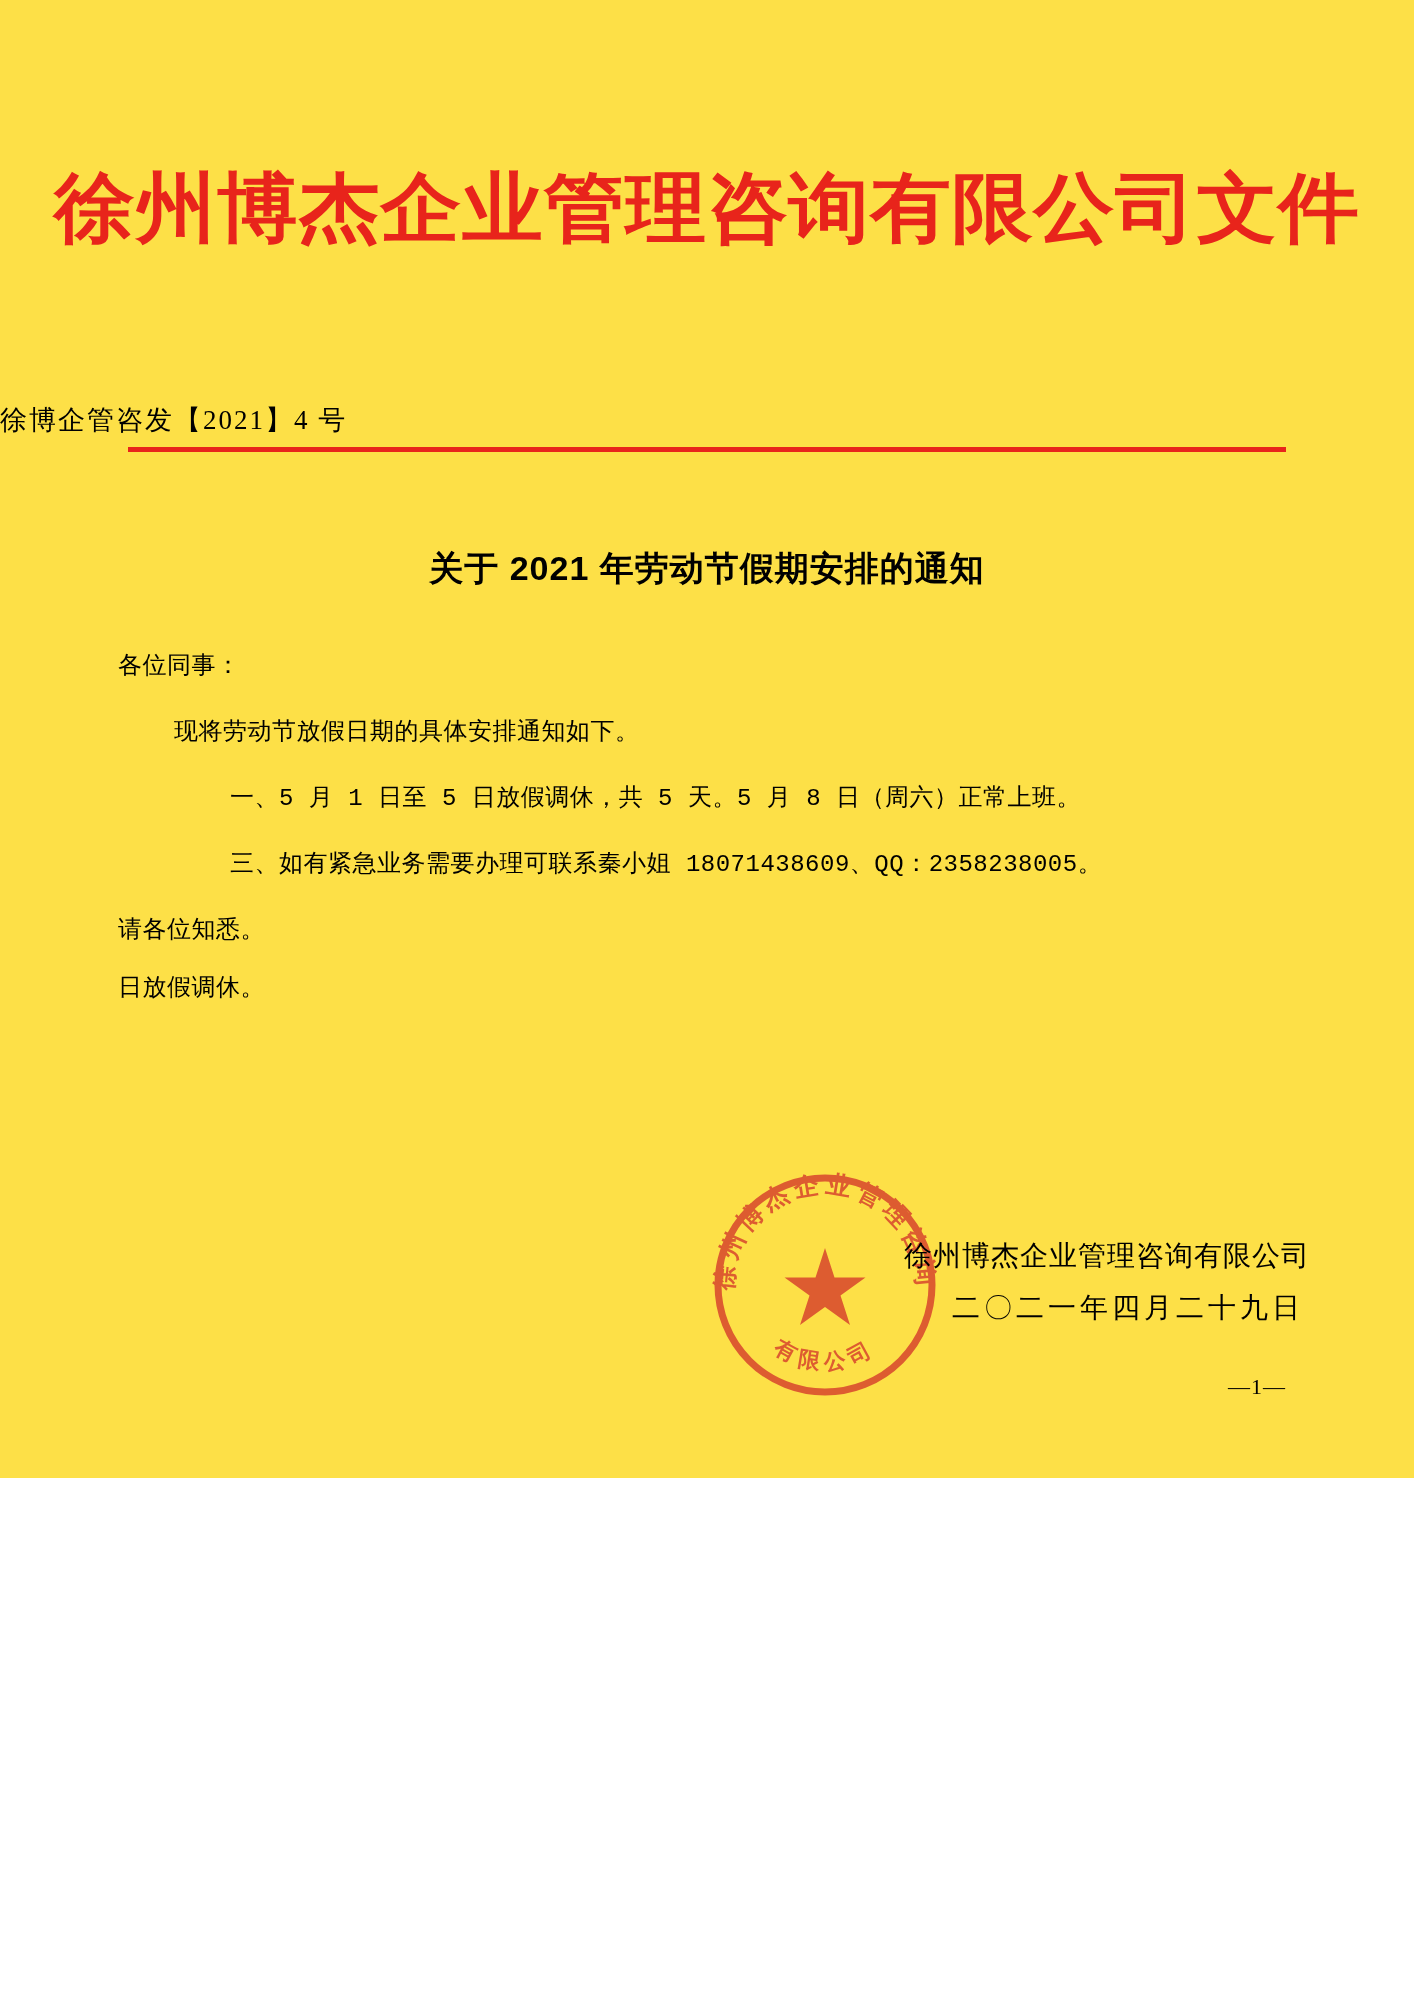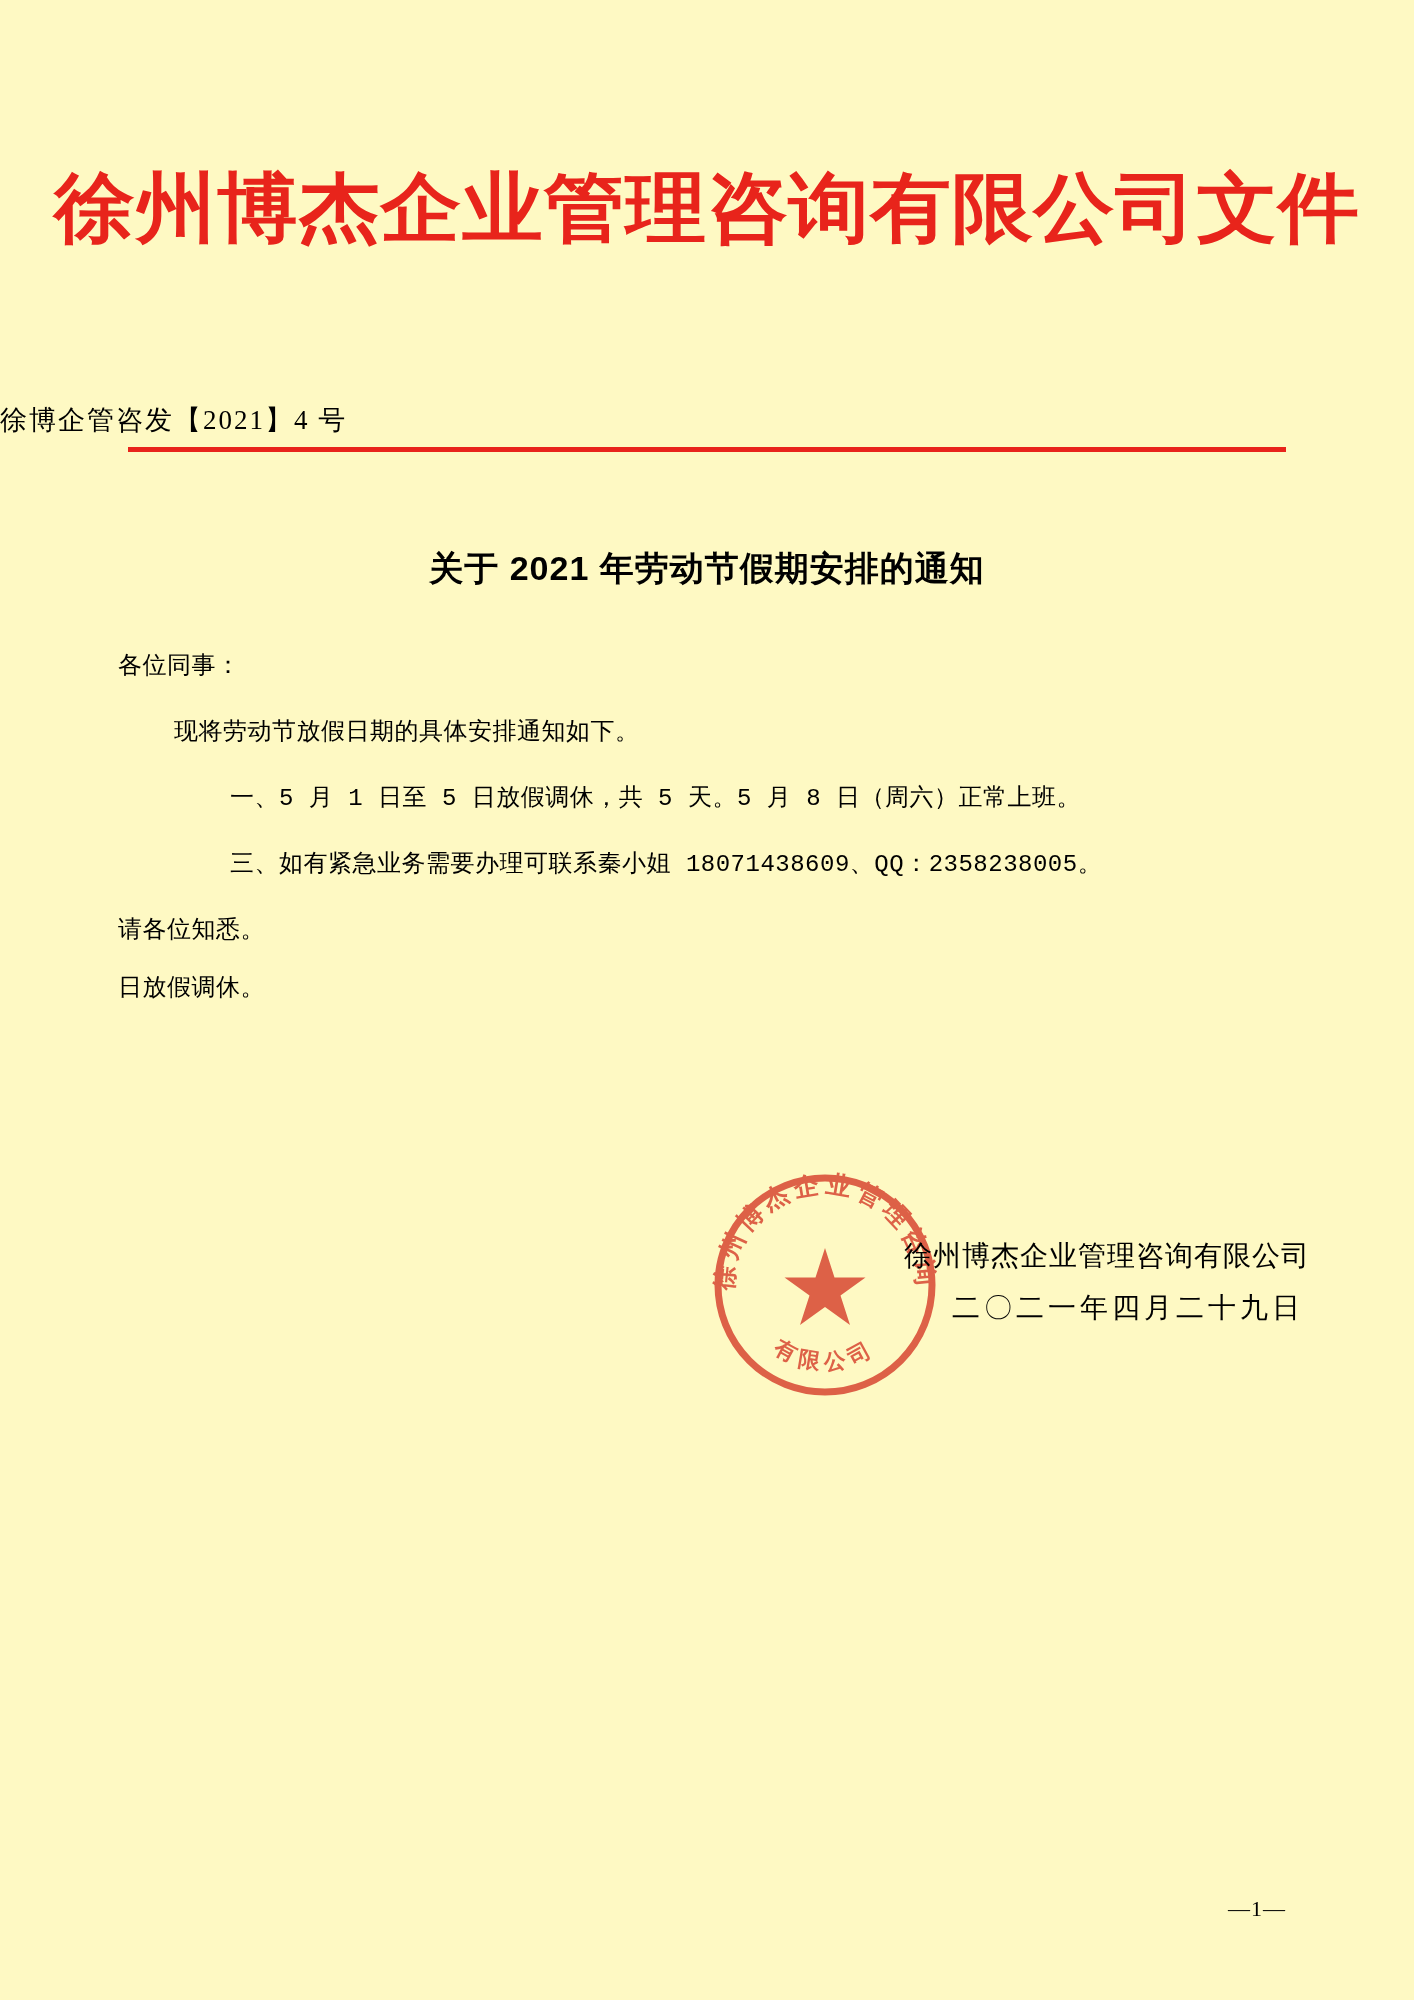--- a/index.html
+++ b/index.html
@@ -8,23 +8,23 @@
     padding: 0;
     background: #ffffff;
   }
   body {
     font-family: "Liberation Serif", "DejaVu Serif", serif;
     color: #000000;
   }
   .page {
     position: relative;
     width: 1414px;
-    height: 2000px;
+    height: 1478px;
     margin: 0 auto;
-    background: #fef9c3;
+    background: #fde047;
     box-sizing: border-box;
     overflow: hidden;
   }
 
   
   .letterhead {
     position: absolute;
     top: 168px;
     left: 0;
     width: 100%;

